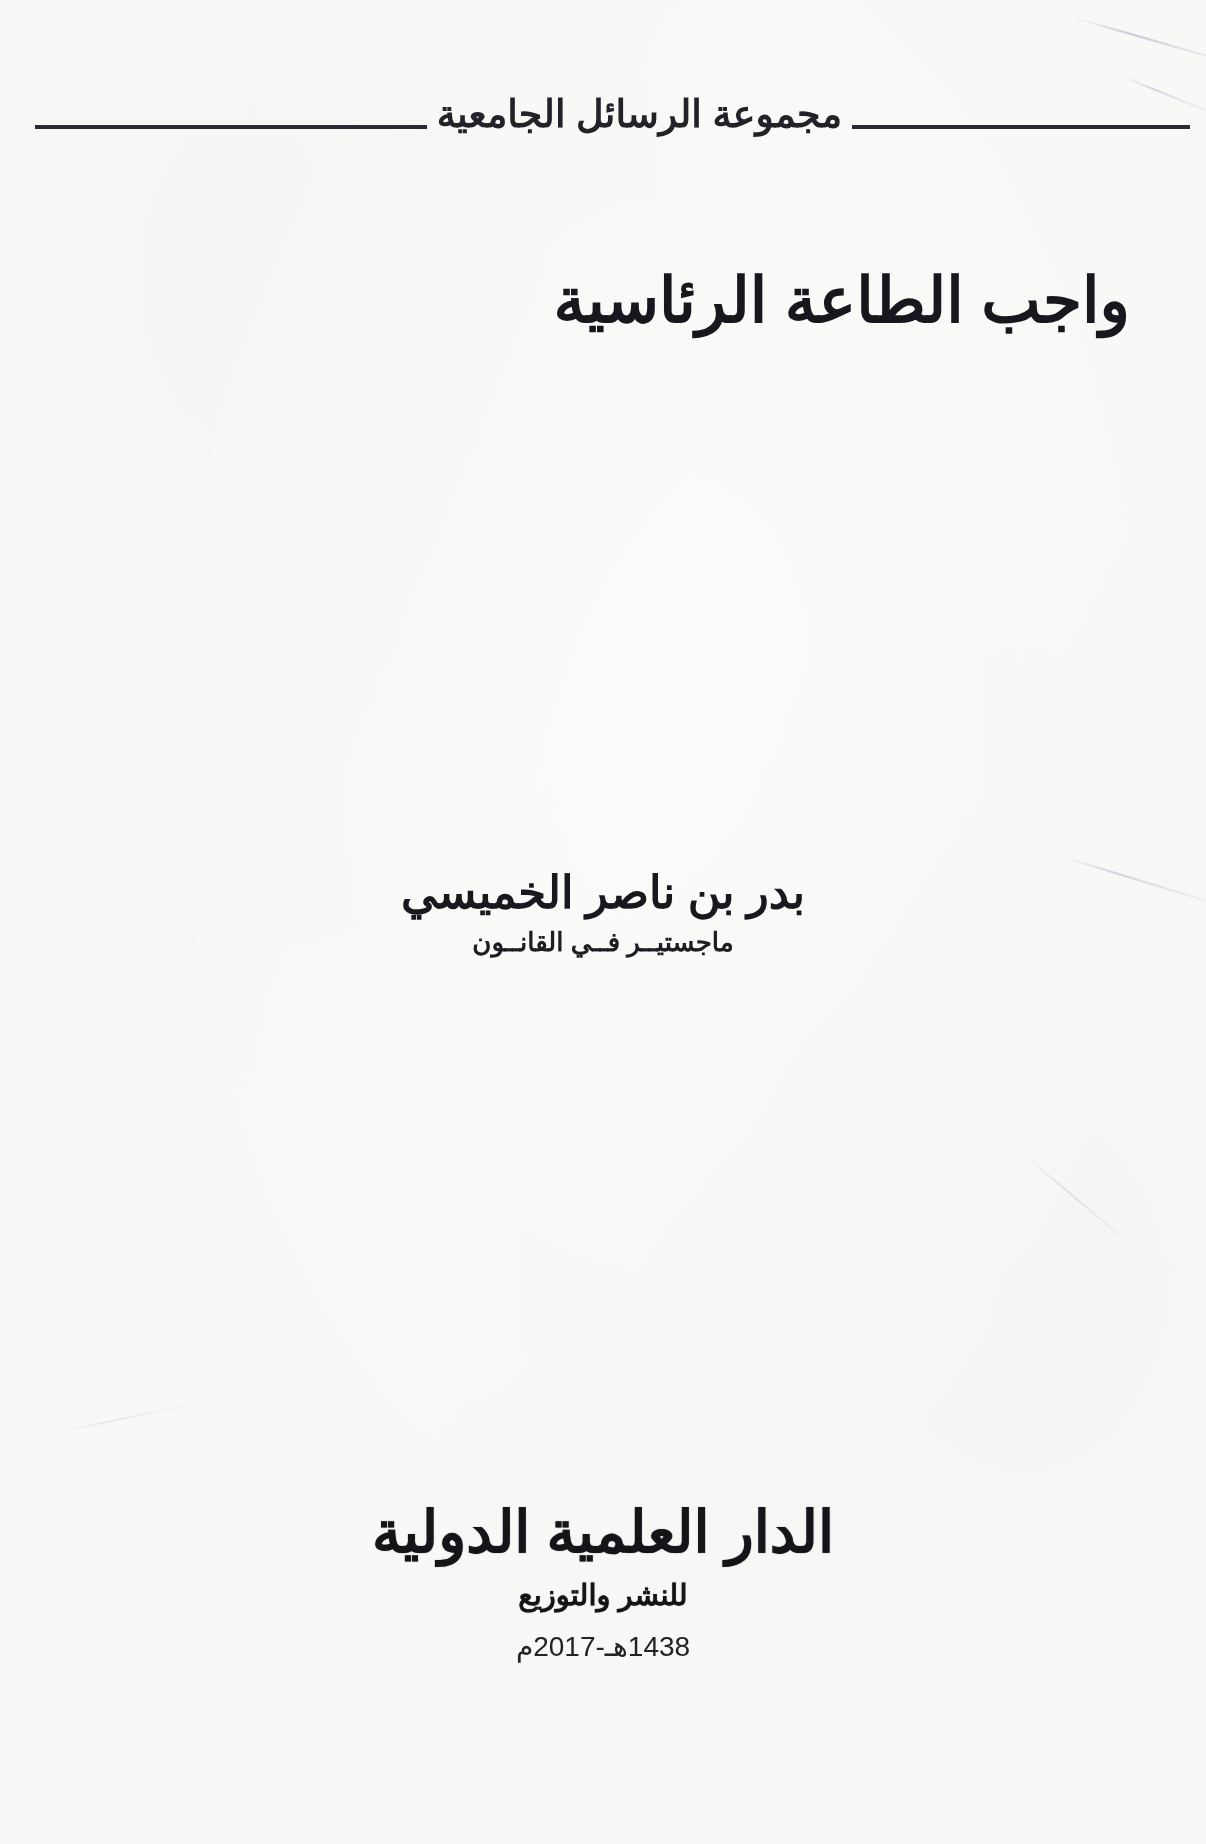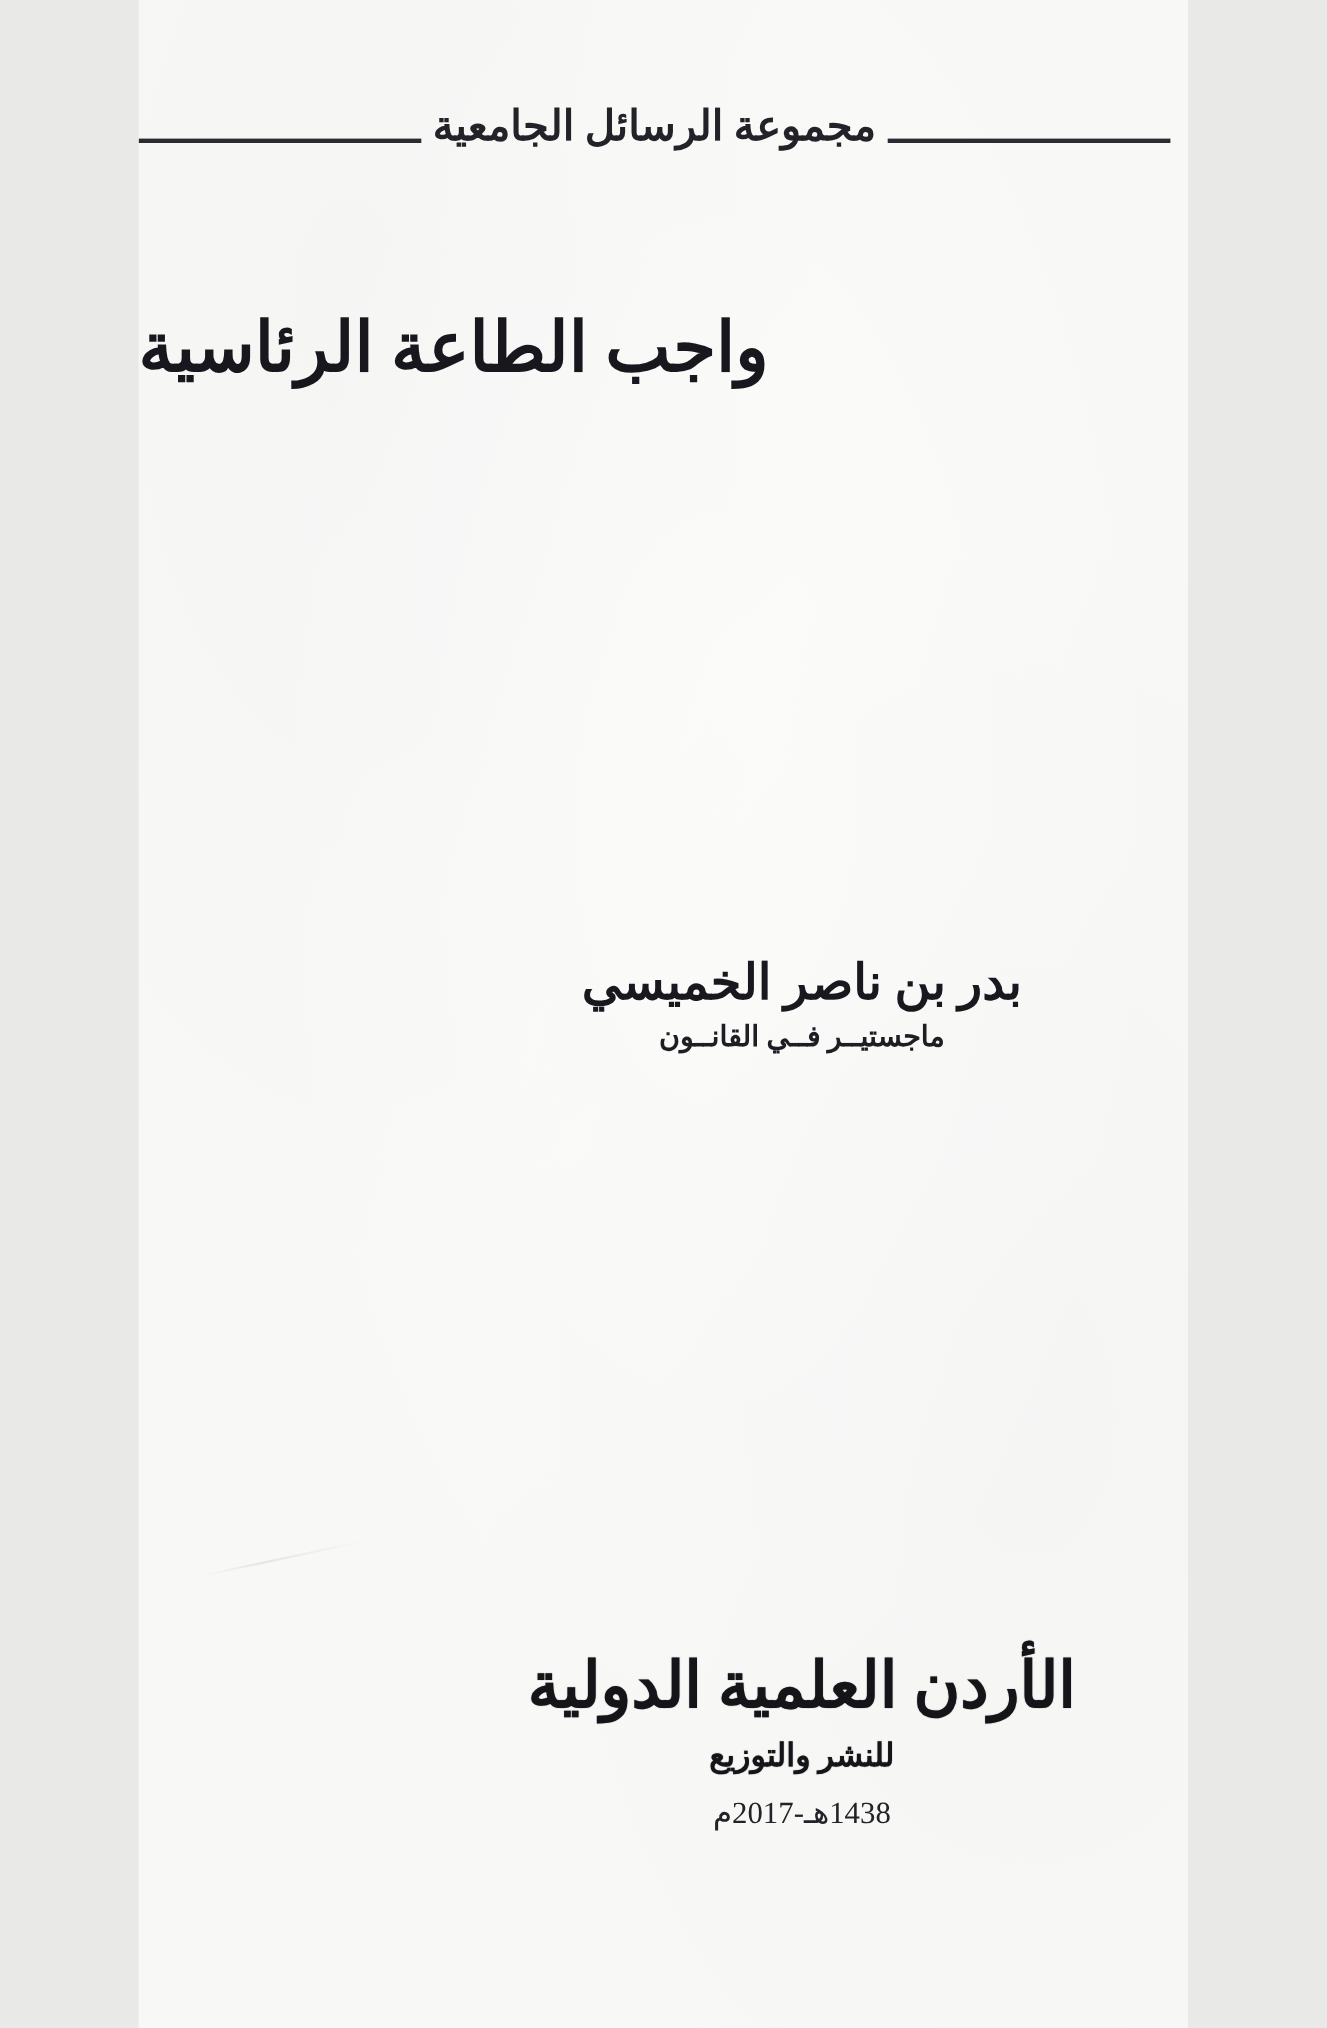--- a/index.html
+++ b/index.html
@@ -2,30 +2,30 @@
 <html lang="ar"><head>
 <meta charset="utf-8">
 <style>
   html, body {
     margin: 0;
     padding: 0;
     background: #e9e9e7;
   }
   .page {
     position: relative;
-    width: 954px;
+    width: 1206px;
     height: 1844px;
     margin: 0 auto;
     background:
       radial-gradient(ellipse at 20% 15%, rgba(200,200,215,0.06), transparent 40%),
       radial-gradient(ellipse at 85% 70%, rgba(190,190,205,0.05), transparent 45%),
       radial-gradient(ellipse at 55% 40%, rgba(255,255,255,0.5), transparent 60%),
       #f8f8f6;
     overflow: hidden;
-    font-family: Liberation Serif, serif;
+    font-family: Liberation Sans, sans-serif;
     color: #1d1d23;
   }
 
   
   .series-header {
     position: absolute;
     top: 92px;
     left: 0;
     right: 16px;
     display: flex;
@@ -45,24 +45,24 @@
     padding: 0 10px;
     font-size: 38px;
     font-weight: bold;
     letter-spacing: 0px;
     color: #222228;
   }
 
   
   .title-block {
     position: absolute;
-    top: 276px;
+    top: 260px;
     left: 0;
     width: 1130px;
-    text-align: left;
+    text-align: right;
     direction: rtl;
   }
   .title-line {
     font-size: 63px;
     font-weight: bold;
     line-height: 1.3;
     color: #17171d;
     letter-spacing: -1px;
   }
   .subtitle {
@@ -179,21 +179,21 @@
     <div class="title-line">واجب الطاعة الرئاسية</div>
   </div>
 
   <div class="author-block">
     <div class="author-name">بدر بن ناصر الخميسي</div>
     <div class="author-degree">ماجستيــر فــي القانــون</div>
   </div>
 
 
   <div class="publisher-block">
-    <div class="publisher-name">الأردن العلمية الدولية</div>
+    <div class="publisher-name">الدار العلمية الدولية</div>
     <div class="publisher-tagline">للنشر والتوزيع</div>
     <div class="publisher-date">1438هـ-2017م</div>
   </div>
 
   <div class="crease c1"></div>
   <div class="crease c2"></div>
   <div class="crease c3"></div>
   <div class="crease c4"></div>
   <div class="crease c5"></div>
 

